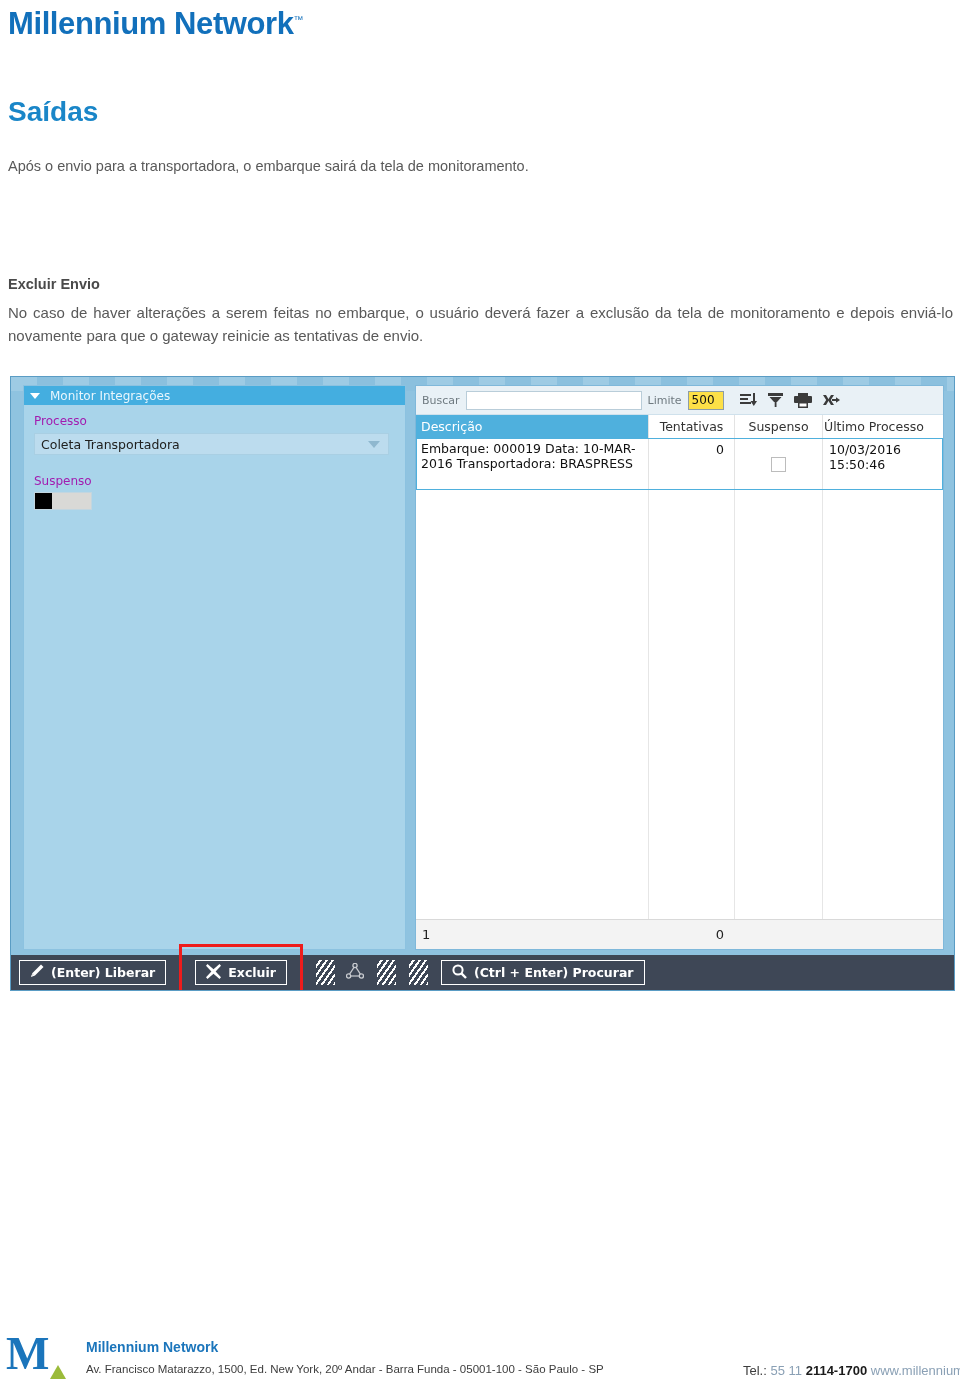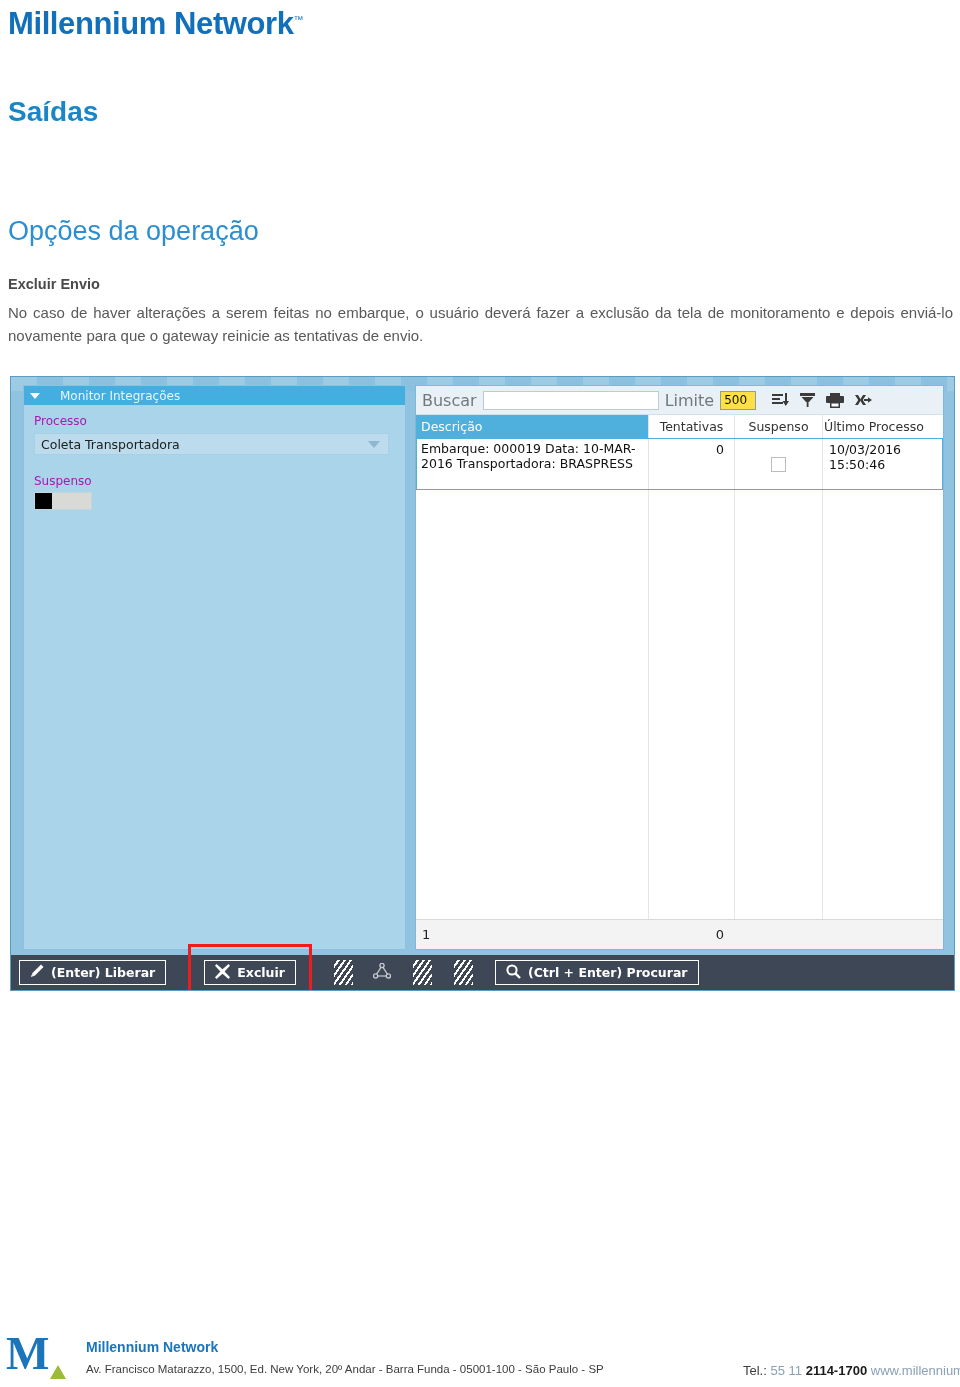--- a/index.html
+++ b/index.html
@@ -111,21 +111,21 @@
     box-sizing: border-box;
   }
   .panel-header {
     height: 19px;
     background: #44aee0;
     color: #e8f6fd;
     font-size: 12px;
     display: flex;
     align-items: center;
     padding-left: 6px;
-    gap: 20px;
+    gap: 10px;
   }
   .caret-down {
     width: 0; height: 0;
     border-left: 5px solid transparent;
     border-right: 5px solid transparent;
     border-top: 6px solid #ffffff;
     display: inline-block;
   }
   .field-label {
     position: absolute;
@@ -182,21 +182,21 @@
   }
   .search-bar {
     height: 28px;
     background: #e9f1f6;
     border-bottom: 1px solid #cfe1ec;
     display: flex;
     align-items: center;
     padding: 0 6px;
     gap: 6px;
   }
-  .sb-label { font-size: 16px; color: #6f7a80; }
+  .sb-label { font-size: 11px; color: #6f7a80; }
   .sb-input {
     width: 176px; height: 19px;
     background: #ffffff;
     border: 1px solid #b9cdd9;
     box-sizing: border-box;
   }
   .sb-limit-box {
     width: 36px; height: 19px;
     background: #fde047;
     border: 1px solid #8d9da6;
@@ -305,21 +305,21 @@
 
   
   .bottom-bar {
     position: absolute;
     left: 0; right: 0; bottom: 0;
     height: 35px;
     background: #3e4756;
     display: flex;
     align-items: center;
     padding-left: 8px;
-    gap: 16px;
+    gap: 7px;
   }
   .tb-btn {
     display: flex;
     align-items: center;
     gap: 7px;
     height: 25px;
     border: 1px solid #ffffff;
     padding: 0 10px;
     color: #ffffff;
     font-size: 12.5px;
@@ -397,22 +397,22 @@
 <body>
 
 <div class="page">
 
   <div class="doc-title">
     <span>Millennium Network</span><span class="tm">™</span>
   </div>
 
   <div class="h1">Saídas</div>
 
-
-  <div class="h2">Opções da operação</div>
+  <div class="lead">Após o envio para a transportadora, o embarque sairá da tela de monitoramento.</div>
+
 
   <div class="h3">Excluir Envio</div>
 
   <div class="body-par">No caso de haver alterações a serem feitas no embarque, o usuário deverá fazer a exclusão da tela de monitoramento e depois enviá-lo novamente para que o gateway reinicie as tentativas de envio.</div>
 
   <div class="app-shot">
     <div class="shot-stripes"></div>
 
     <div class="left-panel">
       <div class="panel-header">

